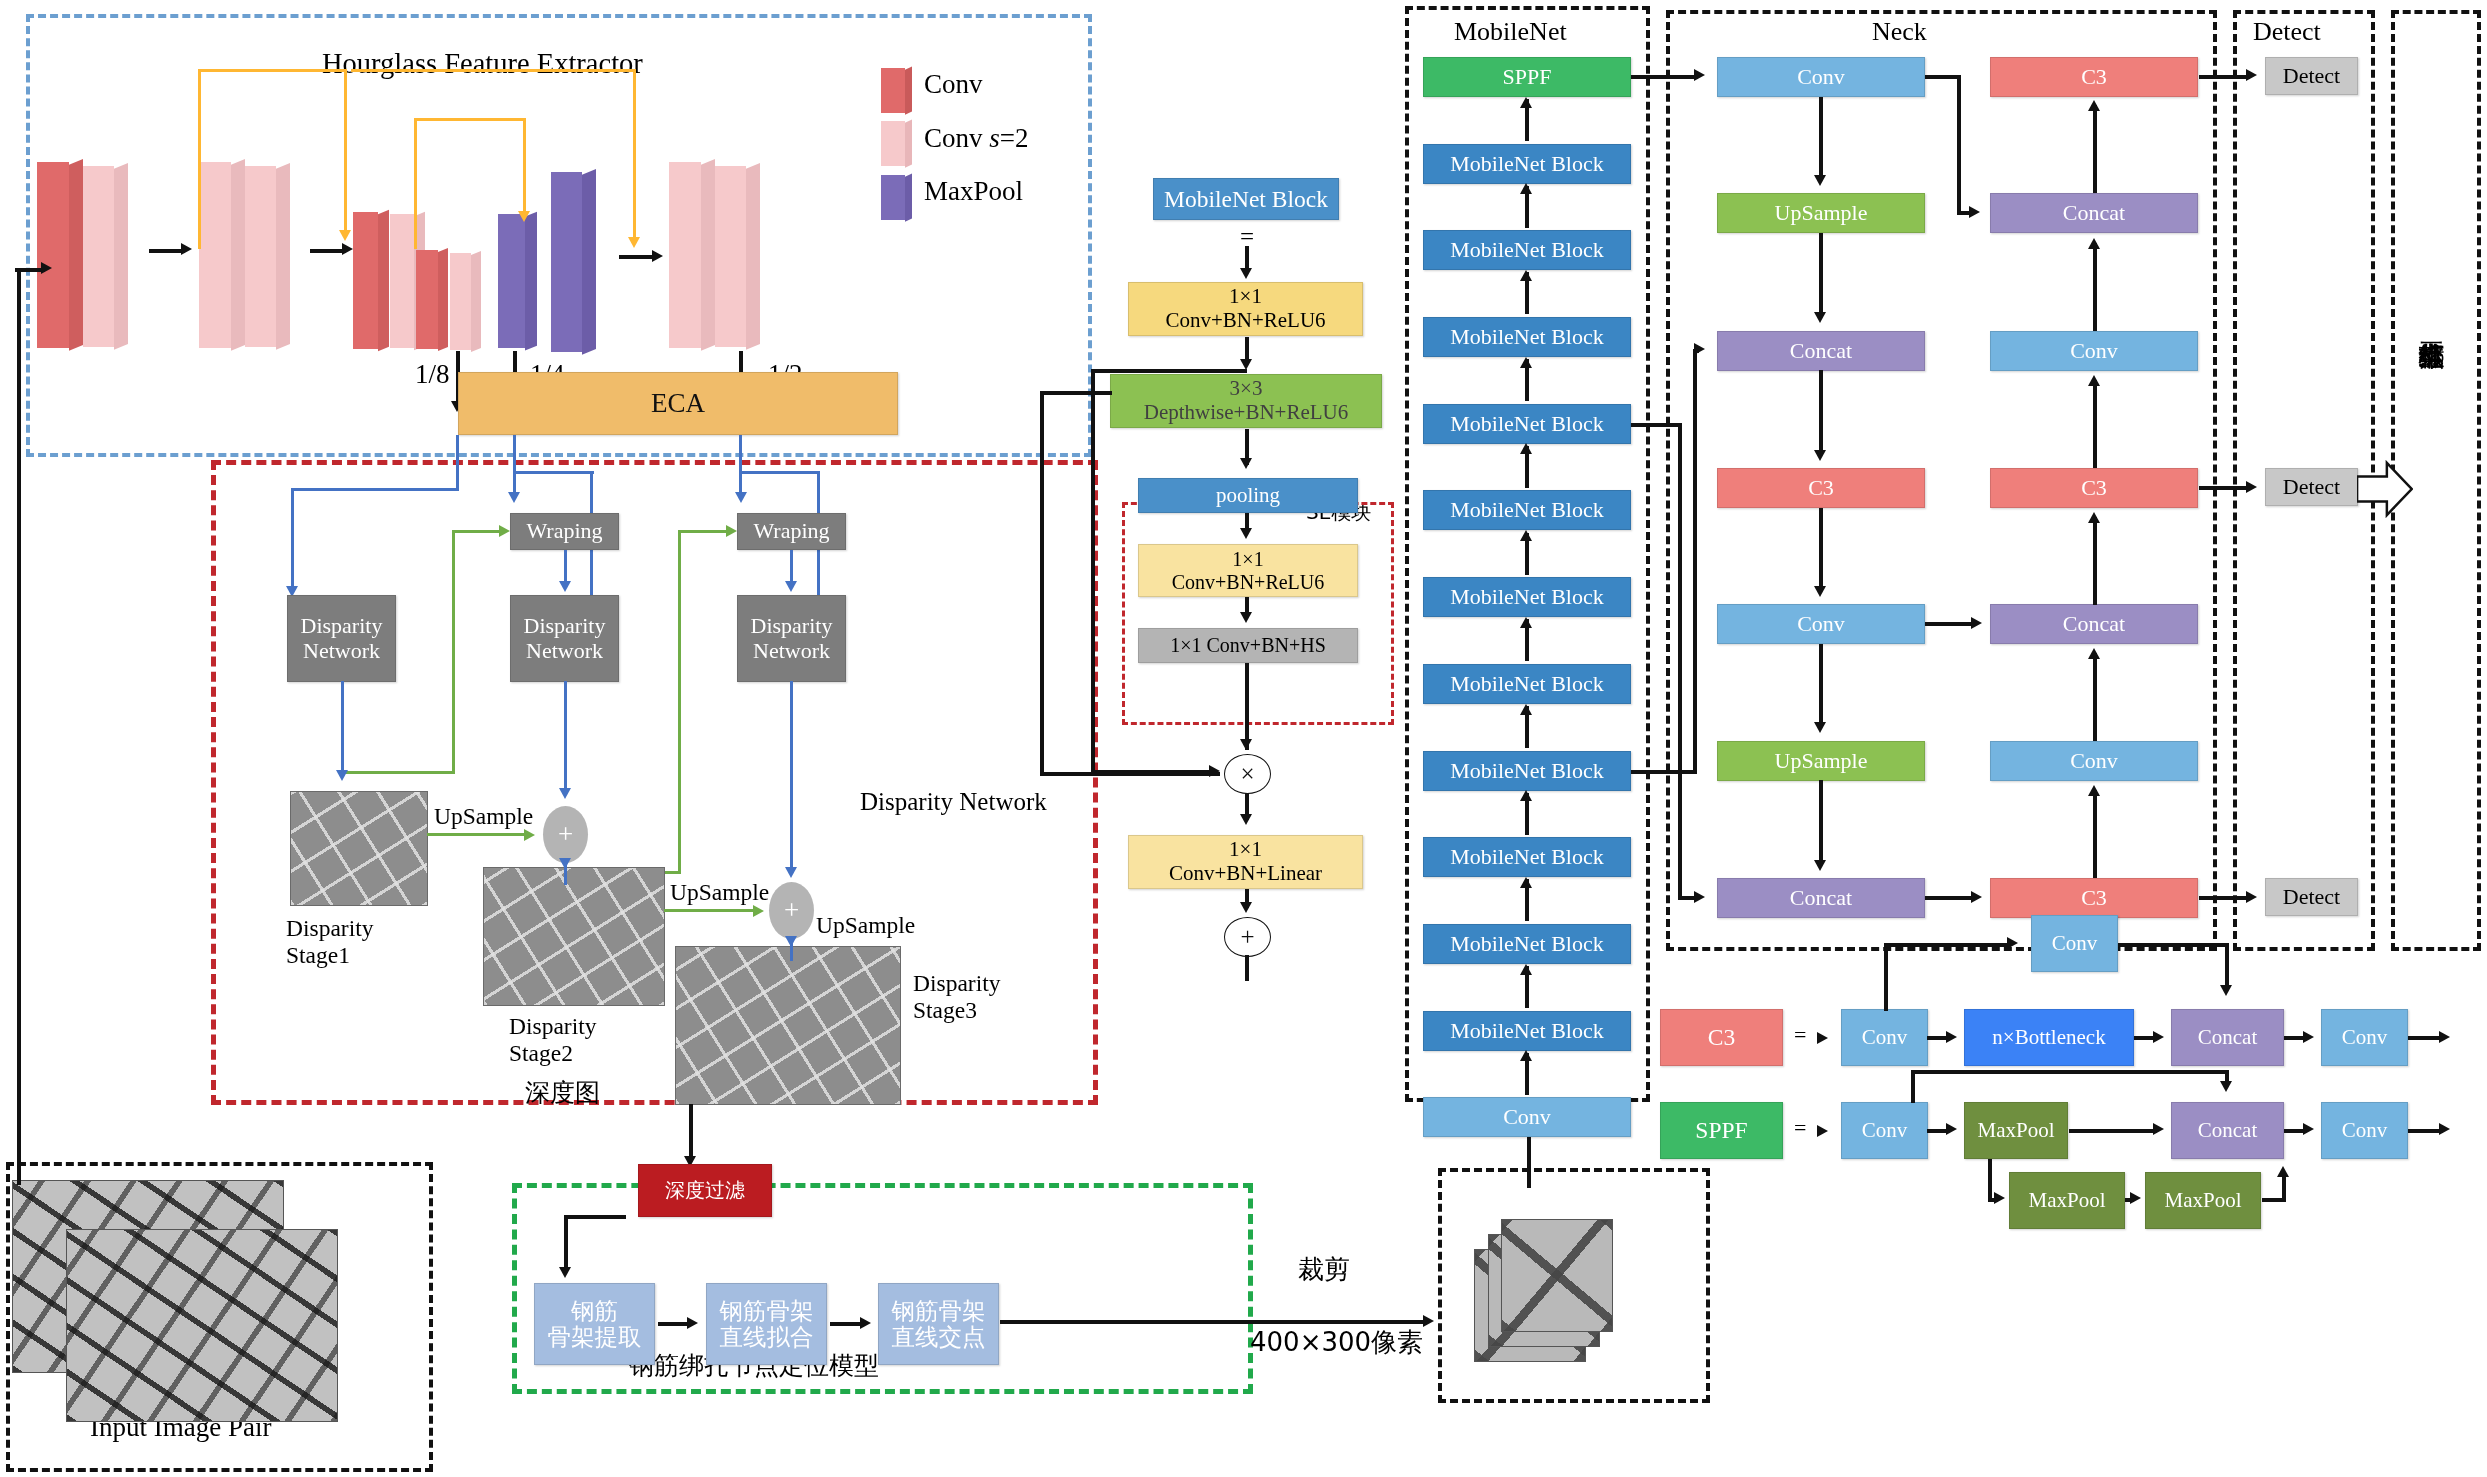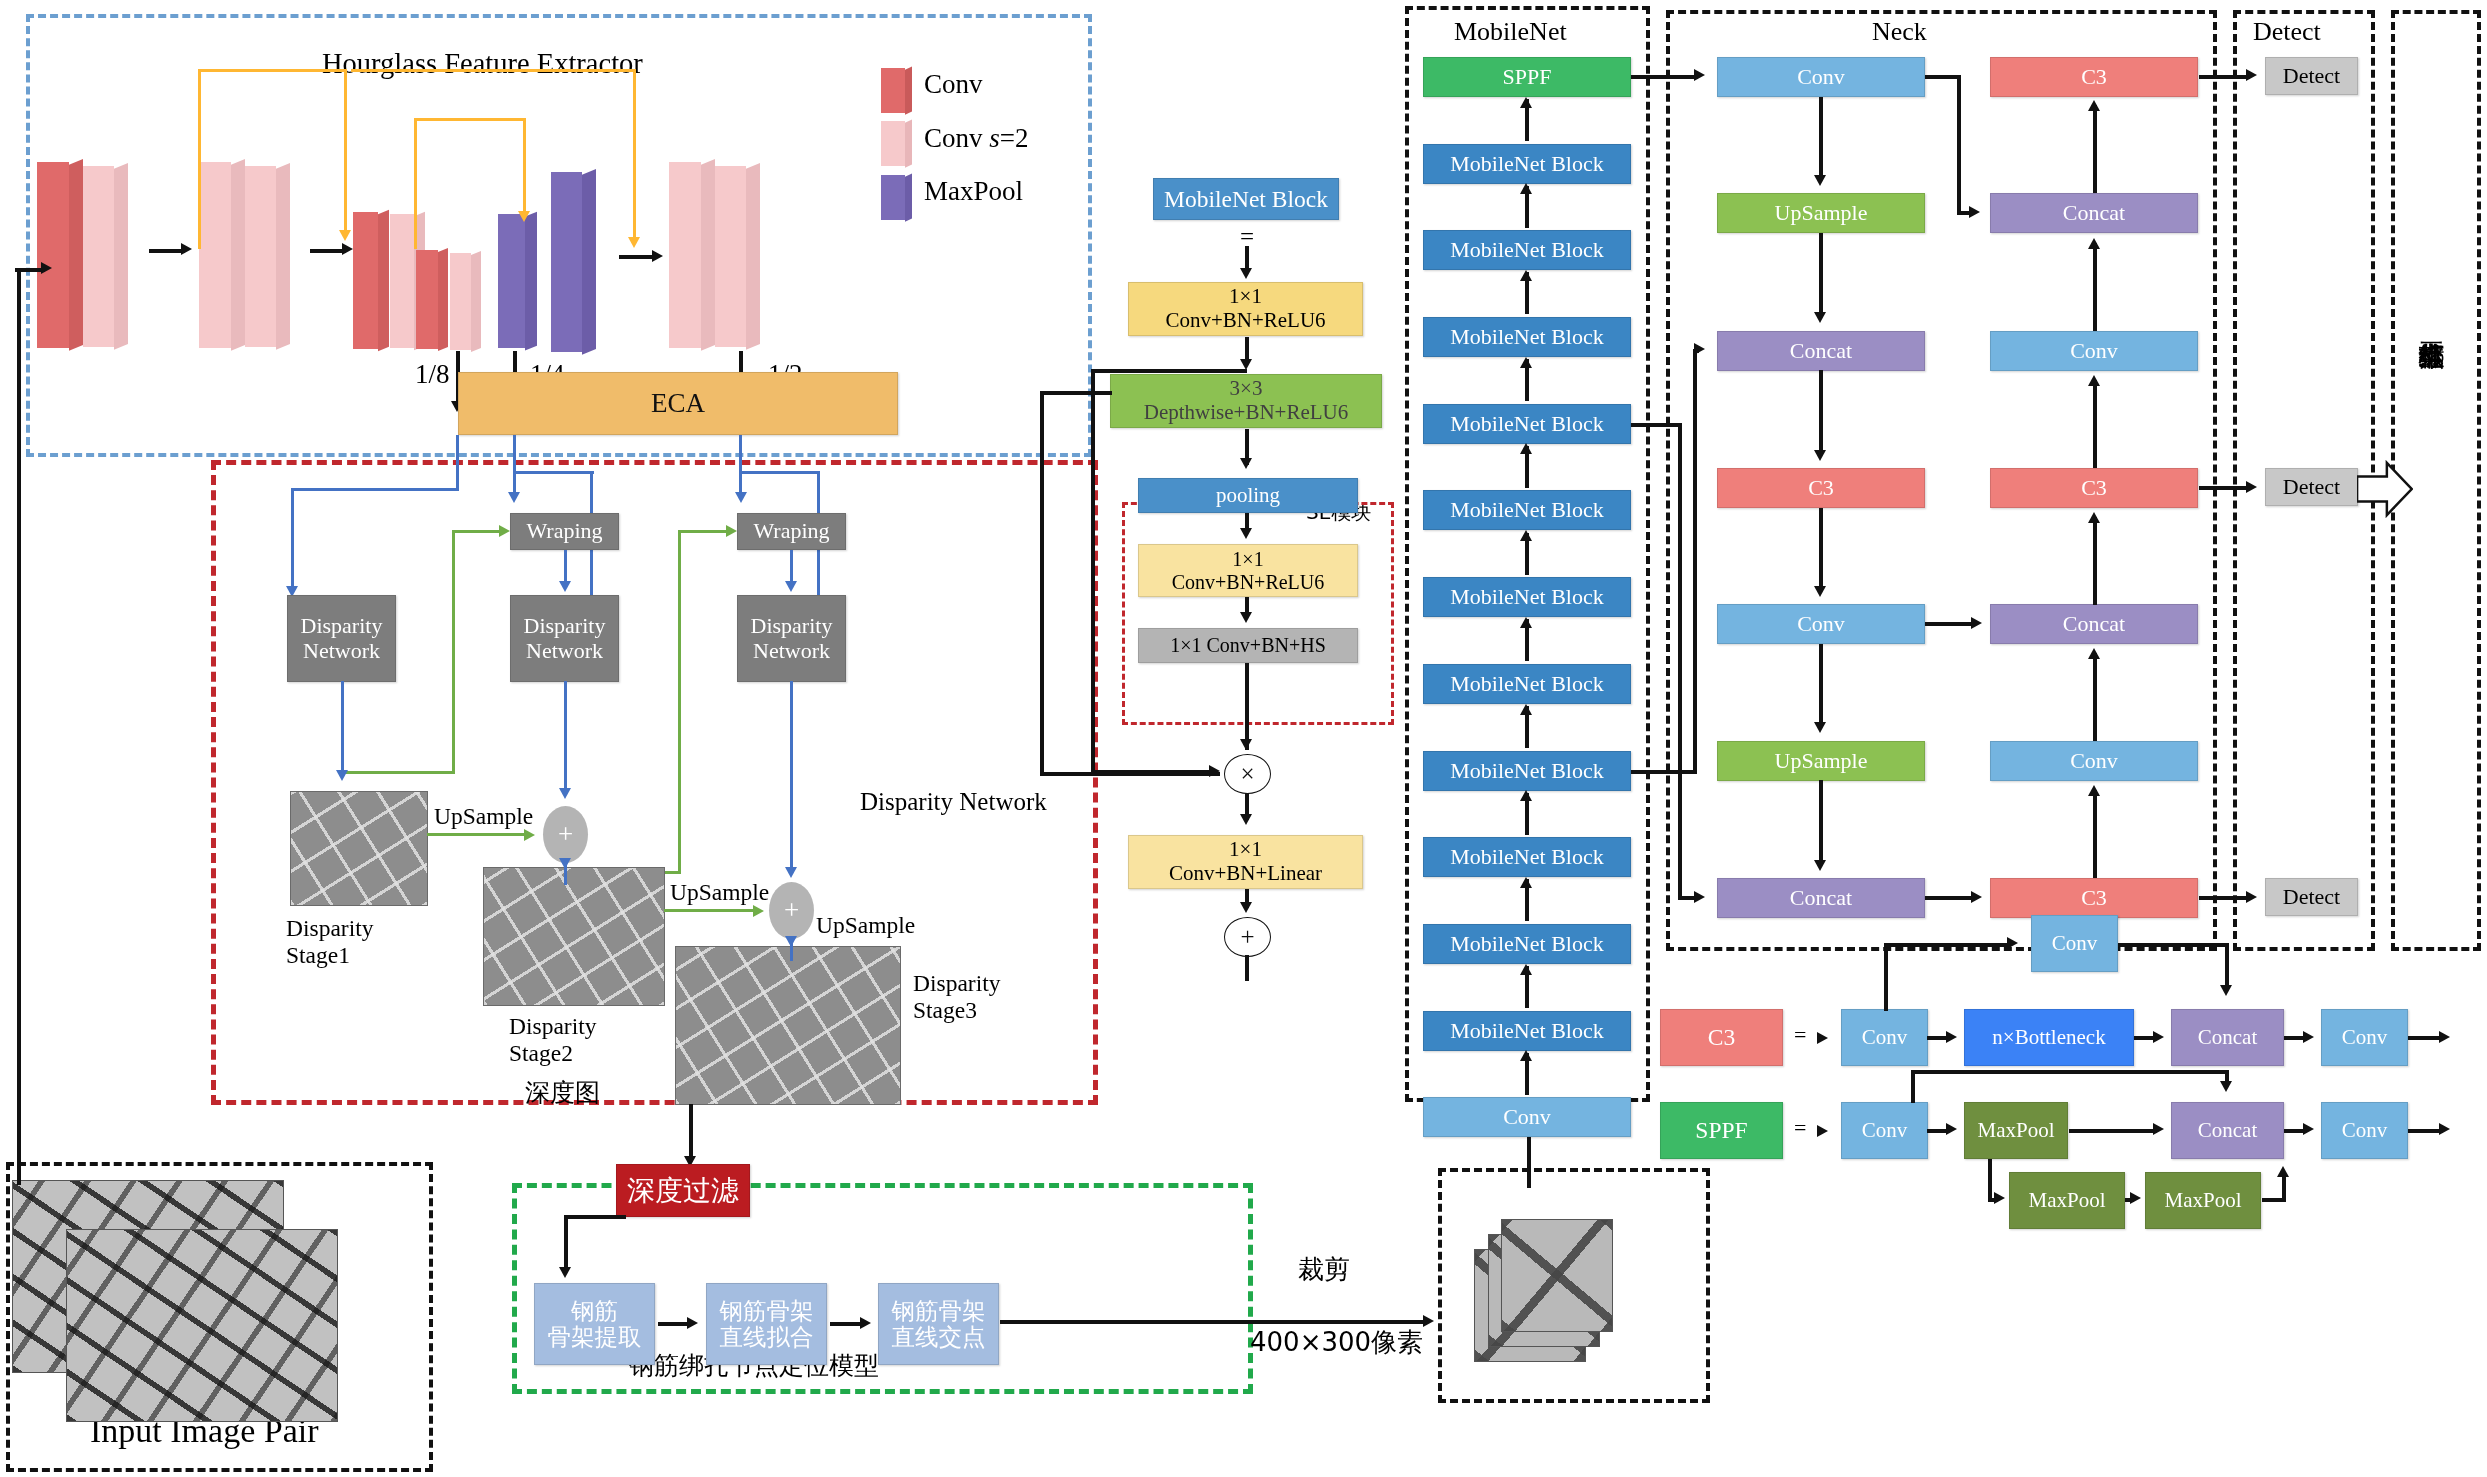--- a/index.html
+++ b/index.html
@@ -99,21 +99,21 @@
 
   <div class="region r-black" style="left:2233px;top:10px;width:142px;height:941px;"></div>
 
   <div class="region r-black" style="left:2391px;top:10px;width:90px;height:941px;"></div>
 
   <div class="lbl" style="left:322px;top:48px;font-size:28.5px;">Hourglass Feature Extractor</div>
   <div class="lbl" style="left:1454px;top:17.3px;font-size:26px;">MobileNet</div>
   <div class="lbl" style="left:1872px;top:17.3px;font-size:26px;">Neck</div>
   <div class="lbl" style="left:2253px;top:17.3px;font-size:26px;">Detect</div>
   <div class="lbl" style="left:860px;top:788px;font-size:25px;">Disparity Network</div>
-  <div class="lbl" style="left:90px;top:1412px;font-size:34px;">Input Image Pair</div>
+  <div class="lbl" style="left:90px;top:1412px;font-size:27px;">Input Image Pair</div>
   <div class="lbl" style="left:629px;top:1349px;font-size:25px;font-family:'DejaVu Sans',sans-serif;">钢筋绑扎节点定位模型</div>
   <div class="lbl" style="left:525px;top:1076px;font-size:25px;font-family:'DejaVu Sans',sans-serif;">深度图</div>
   <div class="lbl" style="left:1306px;top:499px;font-size:20px;font-family:'DejaVu Sans',sans-serif;">SE模块</div>
   <div class="vtext" style="left:2415px;top:322px;font-size:26px;font-family:'DejaVu Sans',sans-serif;">绑扎节点三维坐标</div>
 
   <div>
     <div class="slab" style="left:881px;top:68px;width:23.5px;height:45px;">
       <div class="face" style="background:#e06a6a;"></div>
       <div class="side" style="background:#c95a5a;right:-7.4px;width:7.4px;transform:skewY(-26deg);"></div>
     </div>
@@ -327,21 +327,21 @@
   <div class="ln blue" style="left:790px;top:939px;width:3.1px;height:22px;"></div>
   <div class="ah down blue" style="left:785px;top:936px;"></div>
 
   <div class="ln" style="left:689px;top:1104px;width:3.7px;height:57px;"></div>
   <div class="ah down" style="left:684px;top:1156px;"></div>
 
   <div class="imgphoto" style="left:12.4px;top:1180px;width:270px;height:191px;"></div>
   <div class="imgphoto" style="left:66px;top:1229px;width:270px;height:191px;"></div>
   <div class="ln" style="left:17.3px;top:268px;width:3.7px;height:917px;"></div>
 
-  <div class="n c-darkred" style="left:616px;top:1164px;width:134px;height:53px;font-size:28px;font-family:Liberation Sans, sans-serif;">
+  <div class="n c-darkred" style="left:638px;top:1164px;width:134px;height:53px;font-size:20px;font-family:Liberation Sans, sans-serif;">
     <span>深度过滤</span>
   </div>
   <div class="ln" style="left:564px;top:1215px;width:62px;height:3.7px;"></div>
   <div class="ln" style="left:564px;top:1215px;width:3.7px;height:57px;"></div>
   <div class="ah down" style="left:559px;top:1267px;"></div>
 
   <div class="n c-lightblue" style="left:534px;top:1283px;width:121px;height:82px;font-size:23.5px;color:#fff;white-space:pre-line;font-family:'DejaVu Sans',sans-serif;">
     <span>钢筋
 骨架提取</span>
   </div>

